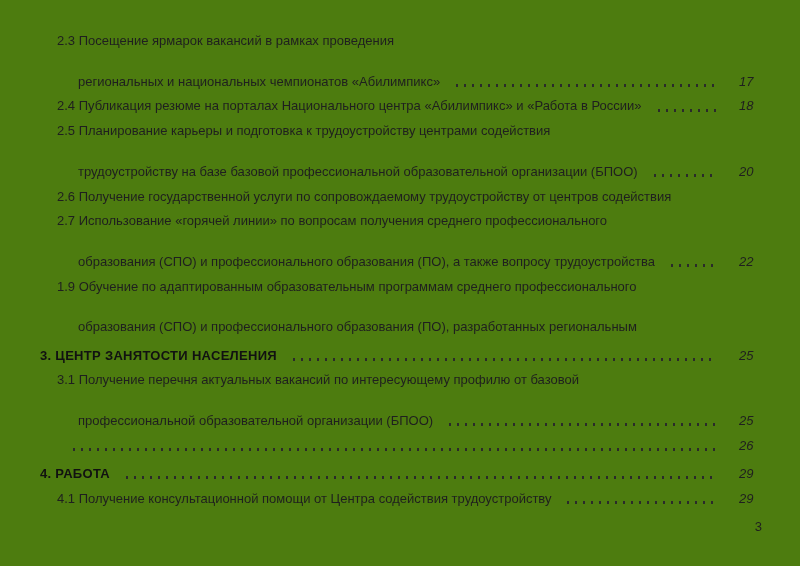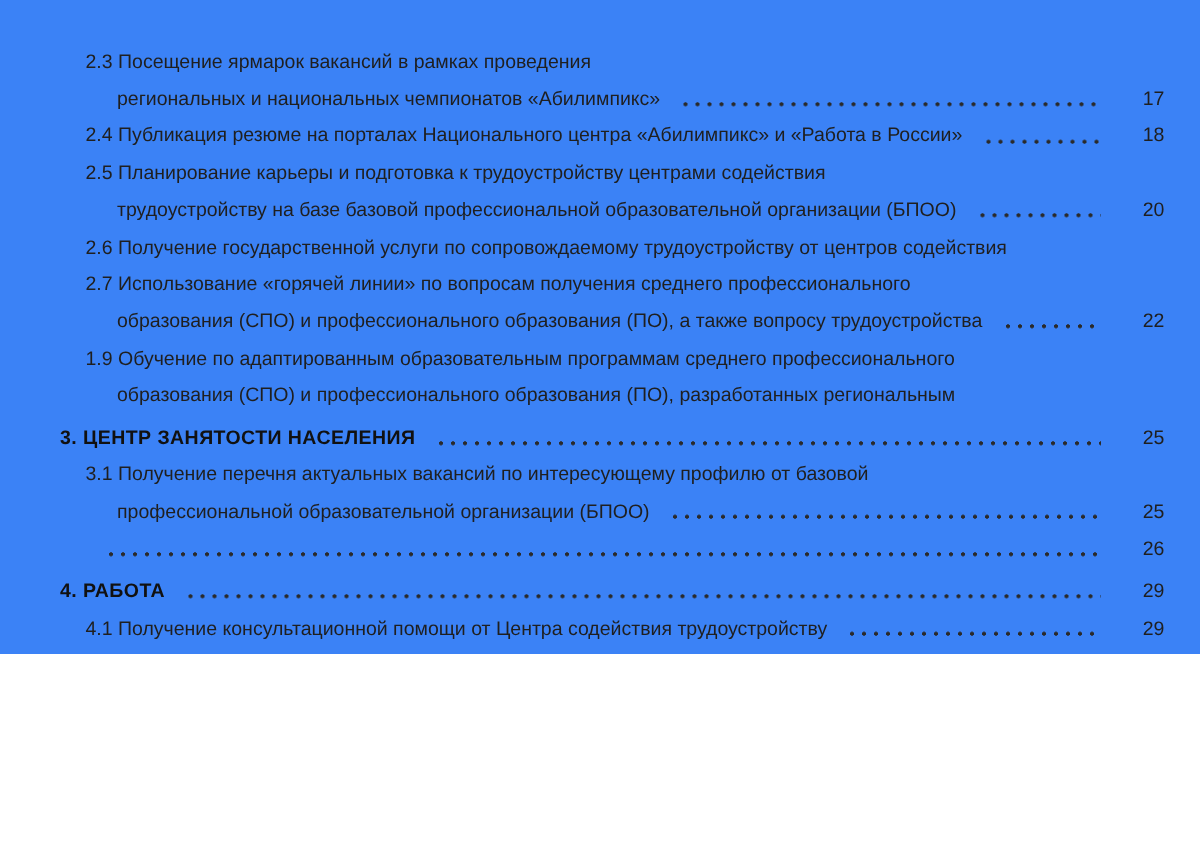--- a/index.html
+++ b/index.html
@@ -1,45 +1,45 @@
 <!DOCTYPE html>
 <html><head>
 <meta charset="utf-8">
 <style>
   html, body { margin: 0; padding: 0; background: #ffffff; }
   .page {
     position: relative;
     width: 800px;
-    height: 436px;
+    height: 566px;
     box-sizing: border-box;
-    padding: 29px 18px 0 40px;
-    background: #3b82f6;
+    padding: 29px 35px 0 40px;
+    background: #4d7c0f;
     font-family: "Liberation Sans", sans-serif;
     font-size: 13px;
     color: #1f1f1f;
     overflow: hidden;
   }
   .line { line-height: 24.7px; }
   .row { display: flex; align-items: stretch; }
   .t { white-space: pre; }
   .entry > .line.first { padding-left: 17px; }
-  .entry > .line.cont  { padding-left: 38px; }
+  .entry > .line.cont  { padding-left: 38px; margin-top: 16px; }
   .section { margin-top: 3.5px; }
   .section .t { font-weight: 700; color: #111; letter-spacing: 0.3px; }
   .leader {
     flex: 1 1 auto;
     align-self: flex-end;
     height: 3px;
     margin: 0 22px 7.5px 13px;
     background-image: radial-gradient(circle, #2a2a2a 1.15px, transparent 1.5px);
     background-size: 8px 3px;
     background-repeat: repeat-x;
     background-position: left center;
   }
-  .pg { width: 26px; text-align: center; white-space: pre; font-weight: 400; }
+  .pg { width: 26px; text-align: left; white-space: pre; font-weight: 400; font-style: italic; }
   .footer {
     margin-top: 4px;
     line-height: 24.7px;
     text-align: right;
     padding-right: 3px;
   }
 </style>
 </head>
 <body>
 

